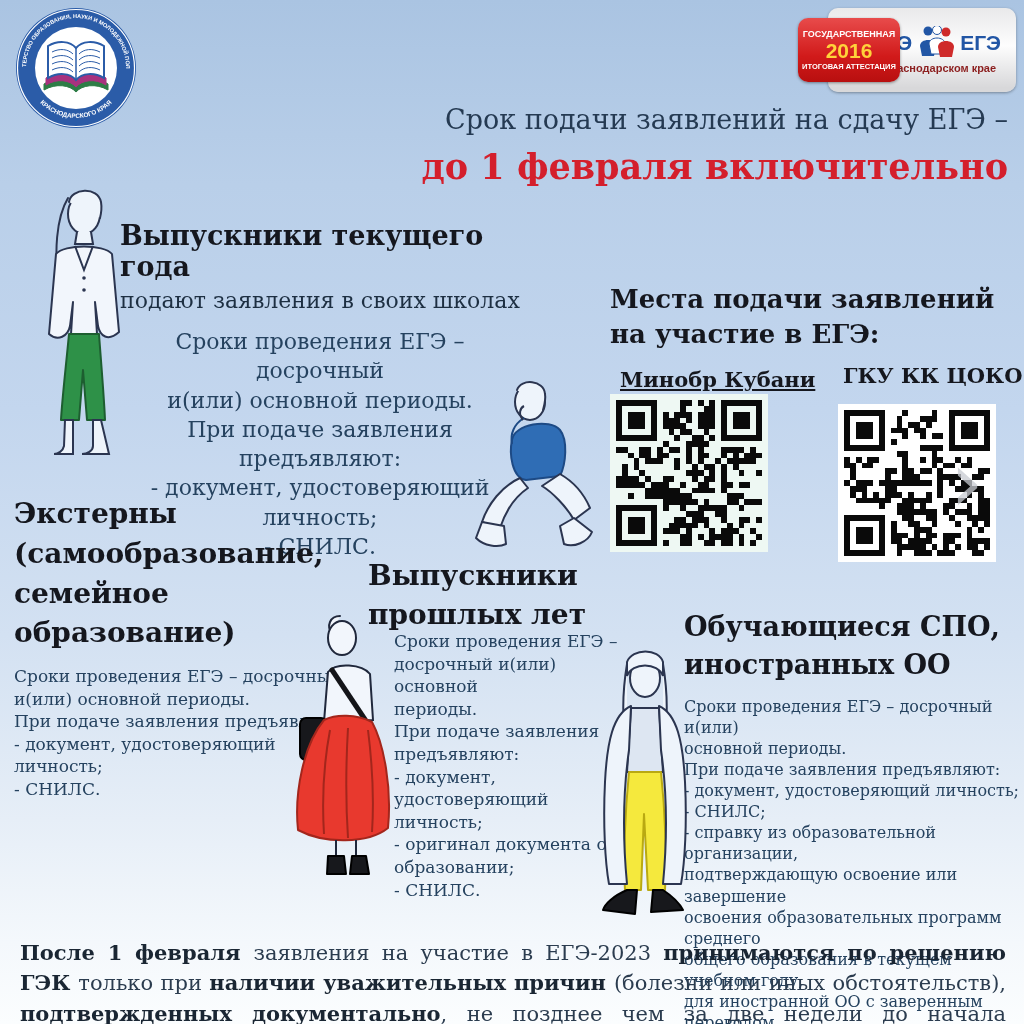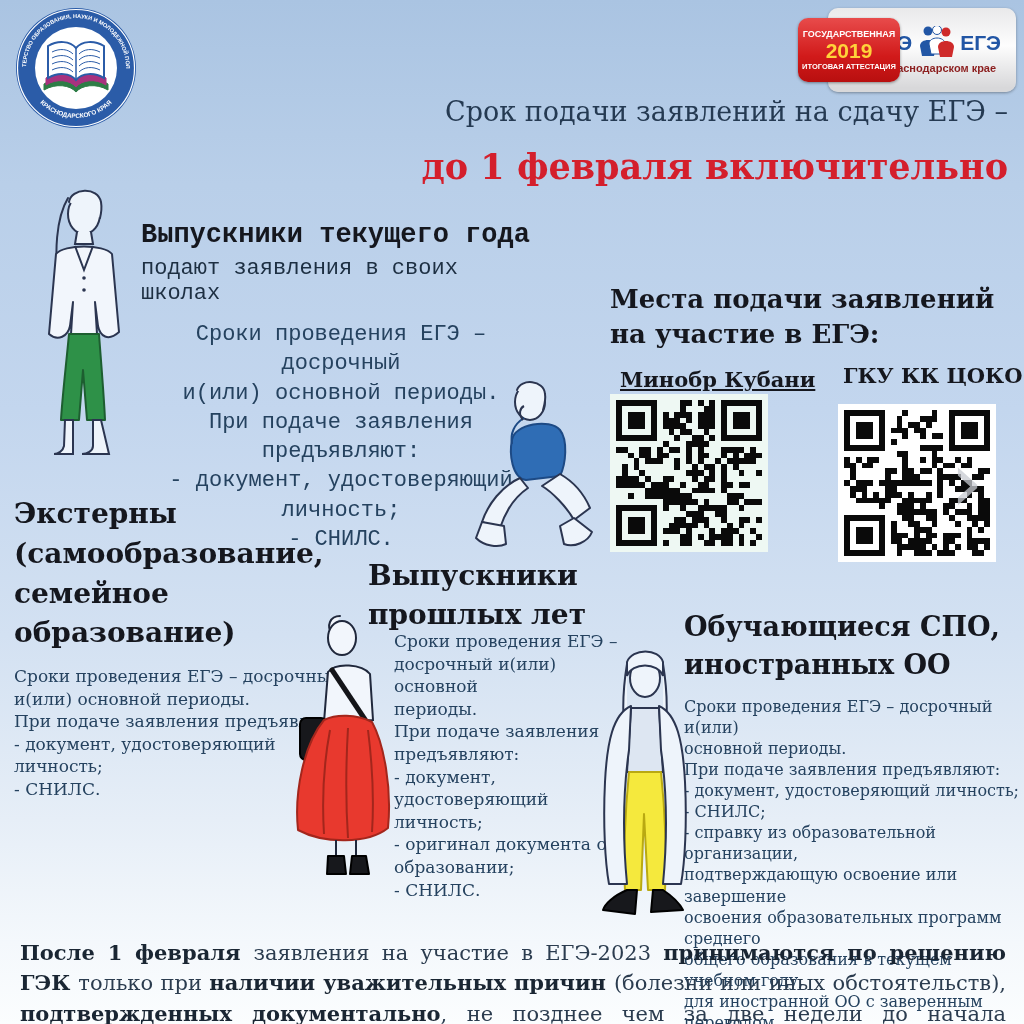--- a/index.html
+++ b/index.html
@@ -35,28 +35,28 @@
     display:flex;flex-direction:column;align-items:center;justify-content:center;z-index:2;
     font-family:"Liberation Sans",sans-serif;
   }
   #badge-red .l1{color:#fff;font-size:9px;font-weight:700;}
   #badge-red .yr{color:#ffd23a;font-size:21px;font-weight:700;line-height:1;margin:1px 0;}
   #badge-red .l2{color:#fff;font-size:7.5px;font-weight:700;}
   #badge-exams{display:flex;align-items:center;gap:4px;font-family:"Liberation Sans",sans-serif;}
   #badge-exams .ex{color:#2256a5;font-size:21px;font-weight:700;}
   #badge-region{font-family:"Liberation Sans",sans-serif;color:#8c1f1f;font-size:11px;font-weight:700;margin-top:2px;}
 
-  #deadline-label{right:16px;top:96px;font-size:27px;color:#253a52;}
+  #deadline-label{right:16px;top:104px;font-size:27px;color:#253a52;}
   #deadline-value{right:16px;top:146px;font-size:35px;font-weight:700;color:#d41f2c;text-align:right;}
 
   
   .h-big{font-weight:700;color:#15171e;}
   .body-txt{color:#25425f;}
 
-  #sec-current{left:141px;top:220px;width:400px;font-family:Liberation Mono, monospace;}
+  #sec-current{left:120px;top:220px;width:400px;}
   #sec-current .t{font-size:27px;}
   #sec-current .s{font-size:22px;color:#1d2f42;margin-top:6px;}
   #sec-current .b{font-size:22px;line-height:1.33;margin-top:14px;text-align:center;}
 
   #sec-places{left:610px;top:282px;width:412px;}
   #sec-places .t{font-size:26px;line-height:1.35;}
   .qr-label{font-size:21px;font-weight:700;color:#15171e;white-space:nowrap;}
   #qr-label-1{left:620px;top:367px;text-decoration:underline;}
   #qr-label-2{left:843px;top:363px;}
   .qr-box{width:158px;height:158px;padding:6px;box-sizing:border-box;}
@@ -138,21 +138,21 @@
           <path d="M13 18 C13 10 29 10 29 18 L27 28 L15 28 Z" fill="#ffffff" stroke="#2256a5"></path>
           <circle cx="30" cy="6" r="4.5" fill="#cf2b2b"></circle>
           <path d="M22 21 C22 13 38 13 38 21 L36 31 L24 31 Z" fill="#cf2b2b"></path>
         </svg>
         <span class="ex">ЕГЭ</span>
       </div>
       <div id="badge-region">в Краснодарском крае</div>
     </div>
     <div id="badge-red">
       <span class="l1">ГОСУДАРСТВЕННАЯ</span>
-      <span class="yr">2019</span>
+      <span class="yr">2016</span>
       <span class="l2">ИТОГОВАЯ АТТЕСТАЦИЯ</span>
     </div>
   </div>
 
   <div class="abs" id="deadline-label">Срок подачи заявлений на сдачу ЕГЭ –</div>
   <div class="abs" id="deadline-value">до 1 февраля включительно</div>
 
   <div class="abs illu" style="left:16px;top:184px;width:136px;height:282px;">
     <svg viewBox="0 0 136 282">
       <g stroke="#2b3550" stroke-width="2" fill="none" stroke-linecap="round">

